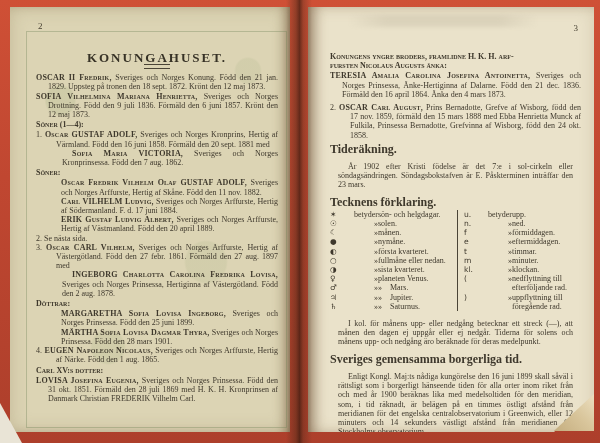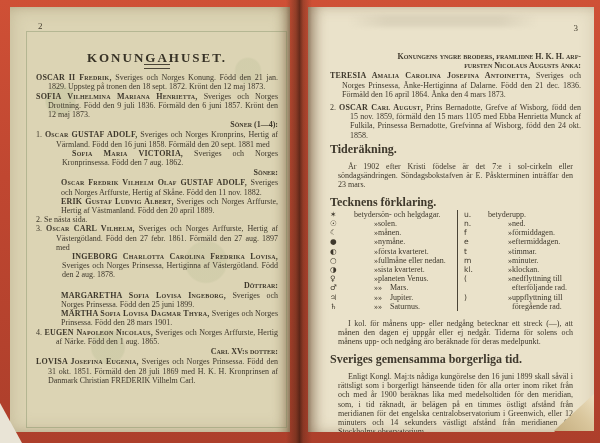--- a/index.html
+++ b/index.html
@@ -61,21 +61,21 @@
   #left-page .body{padding:22px 12px 0 26px;}
   #right-page .body{padding:44px 13px 0 22px;}
   .page-title{font-size:13px; letter-spacing:2px; text-align:center; font-weight:bold; color:#373226;margin-top:24px;}
   .title-rule{width:26px; height:3px; border-top:1px solid #4a4436; border-bottom:1px solid #4a4436; margin:2px auto 4px;}
   p.e{margin:0;}
   p.hang{padding-left:12px; text-indent:-12px;}
   p.num{padding-left:20px; text-indent:-20px;}
   p.sub{margin-left:26px; padding-left:0; text-indent:10px;}
   p.sub2{margin-left:15px; padding-left:10px; text-indent:0;}
   .lead{font-variant:small-caps; font-weight:bold; letter-spacing:.2px;}
-  .chead{text-align:right; font-variant:small-caps; font-weight:bold; margin:1px 0;}
+  .chead{text-align:left; font-variant:small-caps; font-weight:bold; margin:1px 0;}
   .sec-head{text-align:left; font-weight:bold; font-size:12px; margin:5px 0 3px; font-variant:none;}
   .para{margin:8px; text-indent:10px;}
   .endrule{width:64px; border-top:1px solid #4a4436; margin:5px auto 0;}
   
   .signs{display:flex; margin:1px 0 2px;}
   .scol{box-sizing:border-box;}
   .scol.l{width:51%; border-right:1px solid #4a4436; padding-right:4px;}
   .scol.r{width:49%; padding-left:6px;}
   .srow{display:flex; text-align:left;}
   .ssym{width:14px; font-family:"DejaVu Sans",sans-serif; font-size:7.6px; flex:none;}
@@ -95,20 +95,21 @@
       <div class="page-title">KONUNGAHUSET.</div>
       <div class="title-rule"></div>
 
       <p class="e hang"><span class="lead">OSCAR II Fredrik,</span> <span>Sveriges och Norges Konung. Född den 21 jan. 1829. Uppsteg på tronen den 18 sept. 1872. Krönt den 12 maj 1873.</span></p>
       <p class="e hang"><span class="lead">SOFIA Vilhelmina Mariana Henrietta,</span> <span>Sveriges och Norges Drottning. Född den 9 juli 1836. Förmäld den 6 juni 1857. Krönt den 12 maj 1873.</span></p>
       <div class="chead">Söner (1—4):</div>
       <p class="e num"><span>1.</span> <span class="lead">Oscar GUSTAF ADOLF,</span> <span>Sveriges och Norges Kronprins, Hertig af Värmland. Född den 16 juni 1858. Förmäld den 20 sept. 1881 med</span></p>
       <p class="e sub"><span class="lead">Sofia Maria VICTORIA,</span> <span>Sveriges och Norges Kronprinsessa. Född den 7 aug. 1862.</span></p>
       <div class="chead">Söner:</div>
       <p class="e sub2"><span class="lead">Oscar Fredrik Vilhelm Olaf GUSTAF ADOLF,</span> <span>Sveriges och Norges Arffurste, Hertig af Skåne. Född den 11 nov. 1882.</span></p>
+      <p class="e sub2"><span class="lead">Carl VILHELM Ludvig,</span> <span>Sveriges och Norges Arffurste, Hertig af Södermanland. F. d. 17 juni 1884.</span></p>
       <p class="e sub2"><span class="lead">ERIK Gustaf Ludvig Albert,</span> <span>Sveriges och Norges Arffurste, Hertig af Västmanland. Född den 20 april 1889.</span></p>
       <p class="e num"><span>2.</span> <span>Se nästa sida.</span></p>
       <p class="e num"><span>3.</span> <span class="lead">Oscar CARL Vilhelm,</span> <span>Sveriges och Norges Arffurste, Hertig af Västergötland. Född den 27 febr. 1861. Förmäld den 27 aug. 1897 med</span></p>
       <p class="e sub"><span class="lead">INGEBORG Charlotta Carolina Fredrika Lovisa,</span> <span>Sveriges och Norges Prinsessa, Hertiginna af Västergötland. Född den 2 aug. 1878.</span></p>
       <div class="chead">Döttrar:</div>
       <p class="e sub2"><span class="lead">MARGARETHA Sofia Lovisa Ingeborg,</span> <span>Sveriges och Norges Prinsessa. Född den 25 juni 1899.</span></p>
       <p class="e sub2"><span class="lead">MÄRTHA Sofia Lovisa Dagmar Thyra,</span> <span>Sveriges och Norges Prinsessa. Född den 28 mars 1901.</span></p>
       <p class="e num"><span>4.</span> <span class="lead">EUGEN Napoleon Nicolaus,</span> <span>Sveriges och Norges Arffurste, Hertig af Närke. Född den 1 aug. 1865.</span></p>
       <div class="chead">
           <div>Carl XV:s dotter:</div>
@@ -119,21 +120,21 @@
 
   <div class="page" id="right-page">
     <div class="ghost"></div>
     <div class="pageno">3</div>
     <div class="body">
       <div class="chead">
           <div>Konungens yngre broders, framlidne H. K. H. arf-</div>
           <div>fursten Nicolaus Augusts änka:</div>
         </div>
       <p class="e hang"><span class="lead">TERESIA Amalia Carolina Josefina Antoinetta,</span> <span>Sveriges och Norges Prinsessa, Änke-Hertiginna af Dalarne. Född den 21 dec. 1836. Förmäld den 16 april 1864. Änka den 4 mars 1873.</span></p>
-      <p class="e num" style="margin-top:4px"><span>2.</span> <span class="lead">OSCAR Carl August,</span> <span>Prins Bernadotte, Grefve af Wisborg, född den 15 nov. 1859, förmäld den 15 mars 1105 med Ebba Henrietta Munck af Fulkila, Prinsessa Bernadotte, Grefvinna af Wisborg, född den 24 okt. 1858.</span></p>
+      <p class="e num" style="margin-top:4px"><span>2.</span> <span class="lead">OSCAR Carl August,</span> <span>Prins Bernadotte, Grefve af Wisborg, född den 17 nov. 1859, förmäld den 15 mars 1888 med Ebba Henrietta Munck af Fulkila, Prinsessa Bernadotte, Grefvinna af Wisborg, född den 24 okt. 1858.</span></p>
 
       <div class="sec-head">Tideräkning.</div>
       <p class="para">År 1902 efter Kristi födelse är det 7:e i sol-cirkeln eller söndagsändringen. Söndagsbokstafven är E. Påskterminen inträffar den 23 mars.</p>
 
       <div class="sec-head">Tecknens förklaring.</div>
       <div class="signs">
         <div class="scol l">
           <div class="srow">
               <span class="ssym">✶</span>
               <span class="srel">betyder</span>

